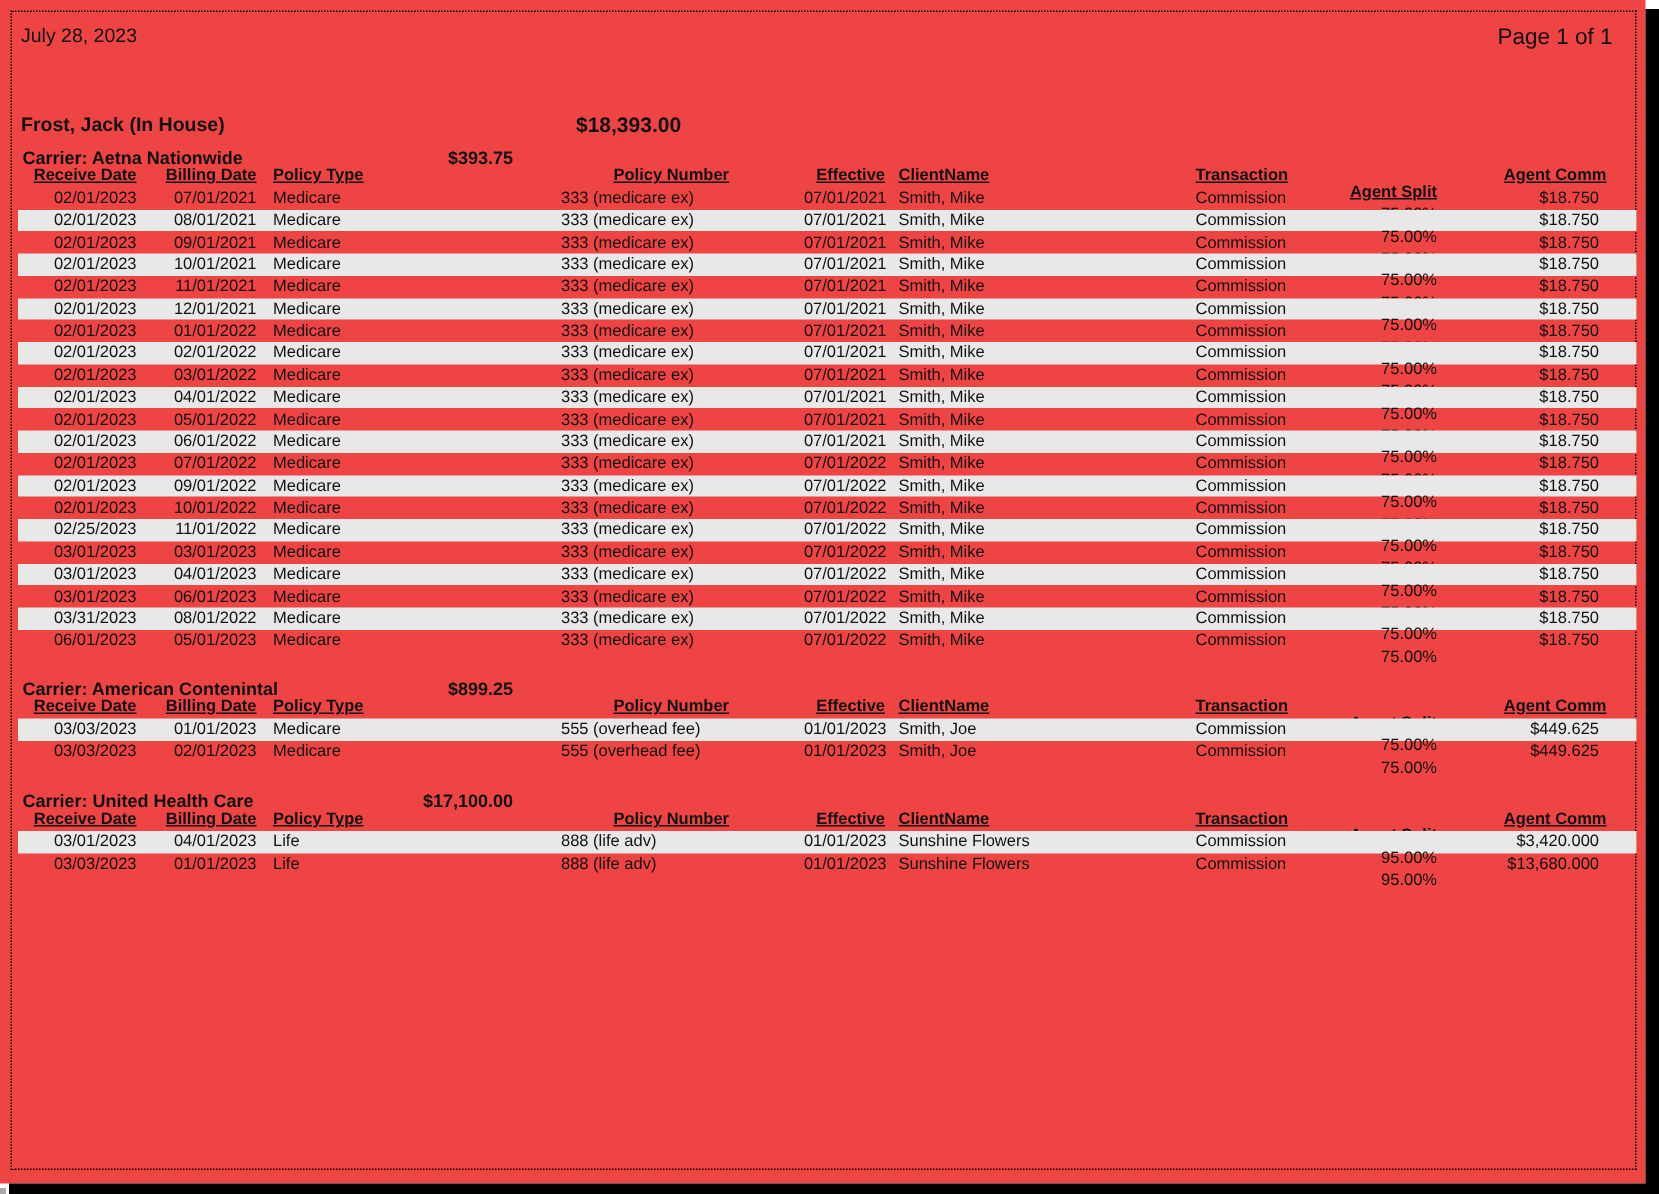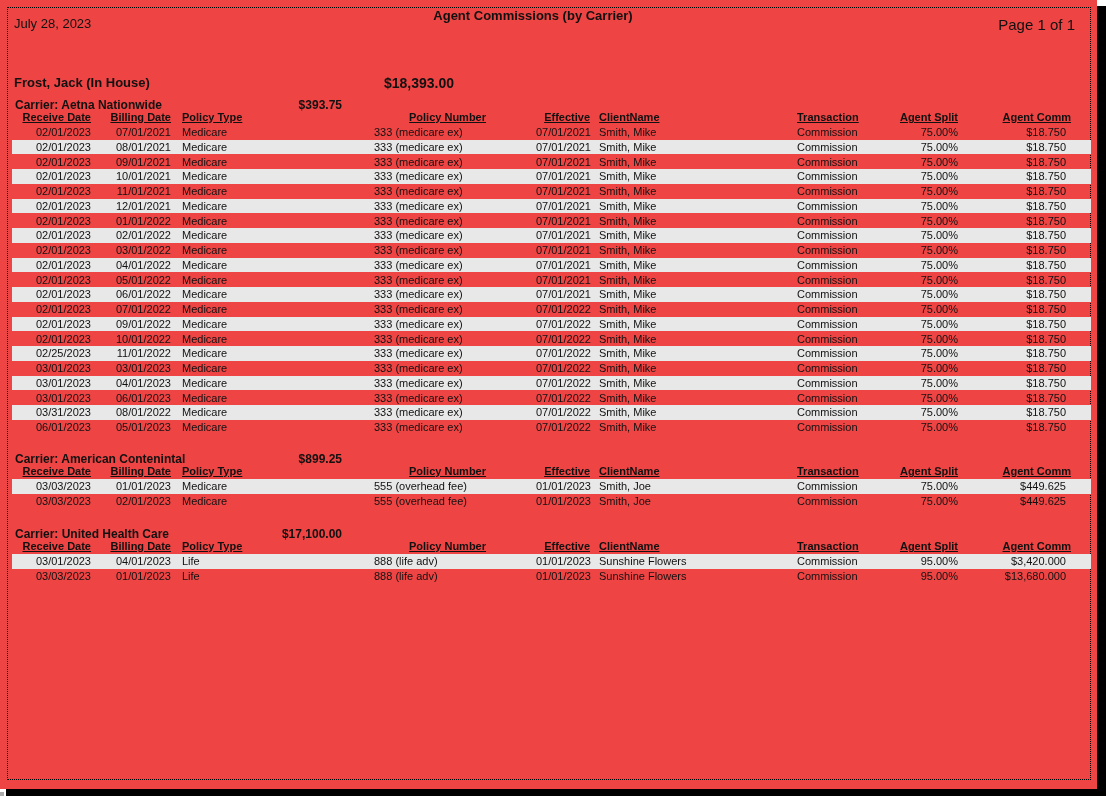--- a/index.html
+++ b/index.html
@@ -32,21 +32,21 @@
     .row span { position: absolute; white-space: nowrap; top: 0; line-height: 14px; }
 
     
     .c-recv  { width: 80px; text-align: right; }
     .c-bill  { width: 80px; text-align: right; }
     .c-ptype { }
     .c-pnum  { }
     .c-eff   { width: 80px; text-align: right; }
     .c-client{ }
     .c-trans { }
-    .c-split { width: 80px; text-align: right; }
+    .c-split { width: 80px; text-align: right; margin-top: 11px; }
     .c-comm  { width: 100px; text-align: right; }
 
     .hdr .c-recv { left: 11px; }
     .hdr .c-bill { left: 91px; }
     .hdr .c-ptype { left: 182px; }
     .hdr .c-pnum { left: 374px; margin-left: 35px; }
     .hdr .c-eff { left: 510px; }
     .hdr .c-client { left: 599px; }
     .hdr .c-trans { left: 797px; }
     .hdr .c-split { left: 878px; }
@@ -64,21 +64,20 @@
 
     .footer { left: 0; width: 1097px; text-align: right; top: 757px; font-family: "Liberation Serif", serif; font-weight: bold; font-size: 13px; padding-left: 38px; }
   </style>
 </head>
 <body>
 
 <div class="page">
   <div class="margin-box"></div>
 
   <div class="abs date">July 28, 2023</div>
-  <div class="abs title">Agent Commissions (by Carrier)</div>
   <div class="abs pageno">Page 1 of 1</div>
 
   <div class="abs agent-name">Frost, Jack (In House)</div>
   <div class="abs agent-total">$18,393.00</div>
 
   <div id="carriers">
       <div class="abs carrier-name" style="top: 98px;">Carrier: Aetna Nationwide</div>
       <div class="abs carrier-total" style="top: 98px;">$393.75</div>
       <div class="hdr" style="top: 111px;">
         <span class="c-recv" style="text-align: right; display: inline-block;">Receive Date</span>

